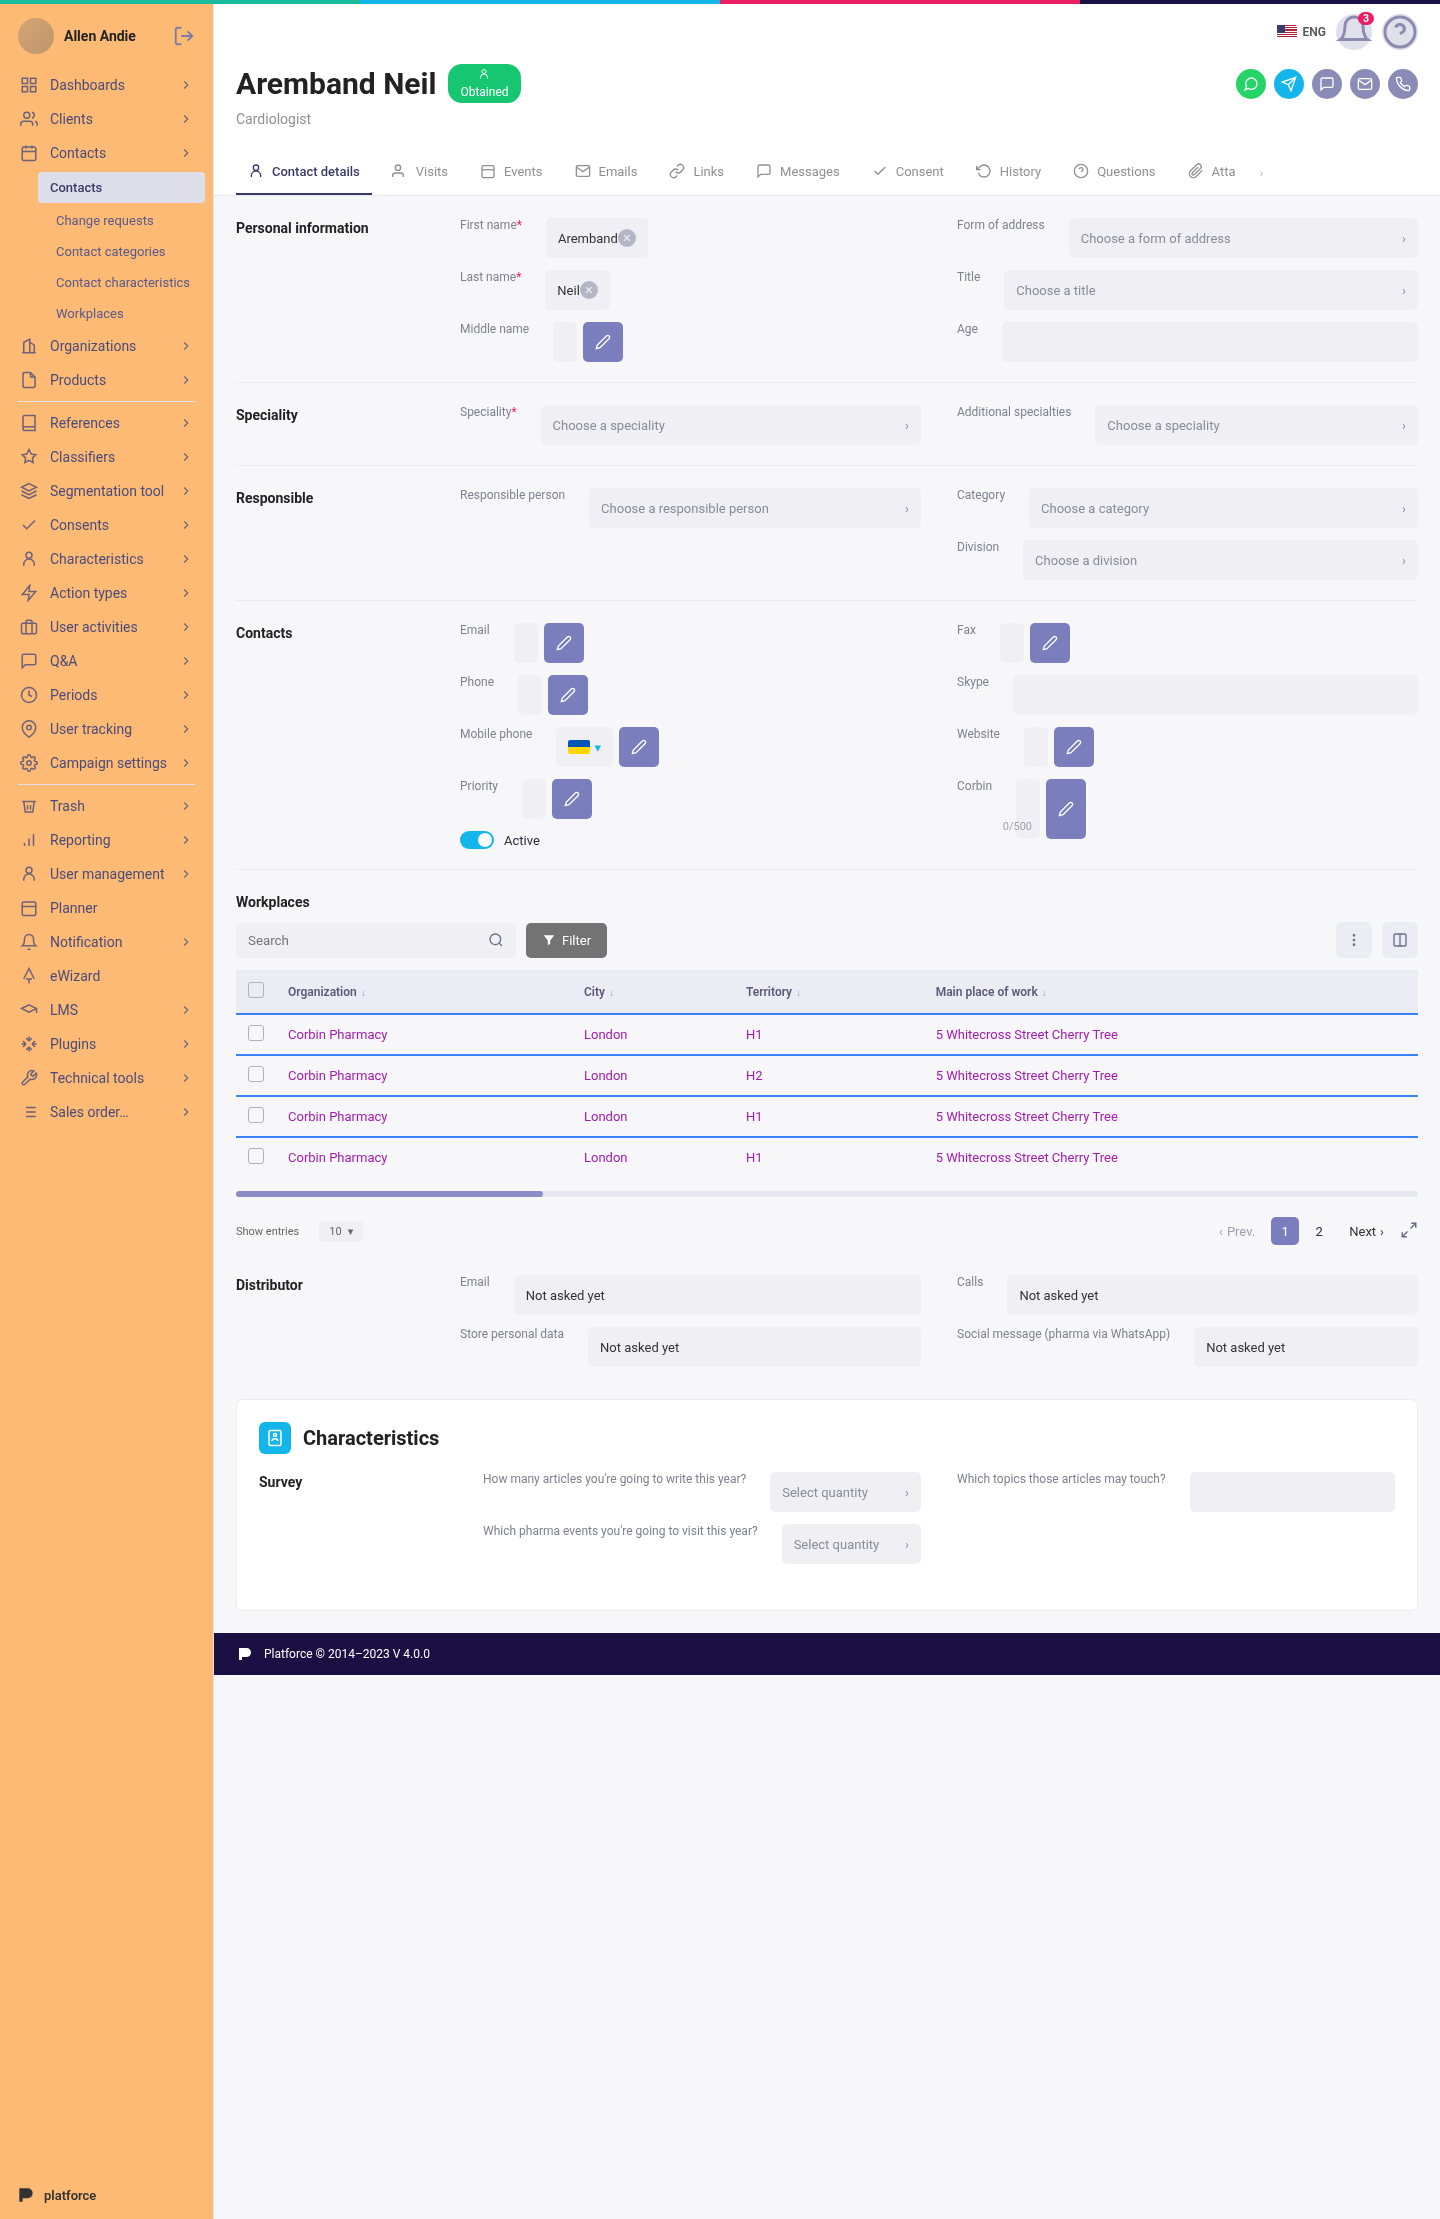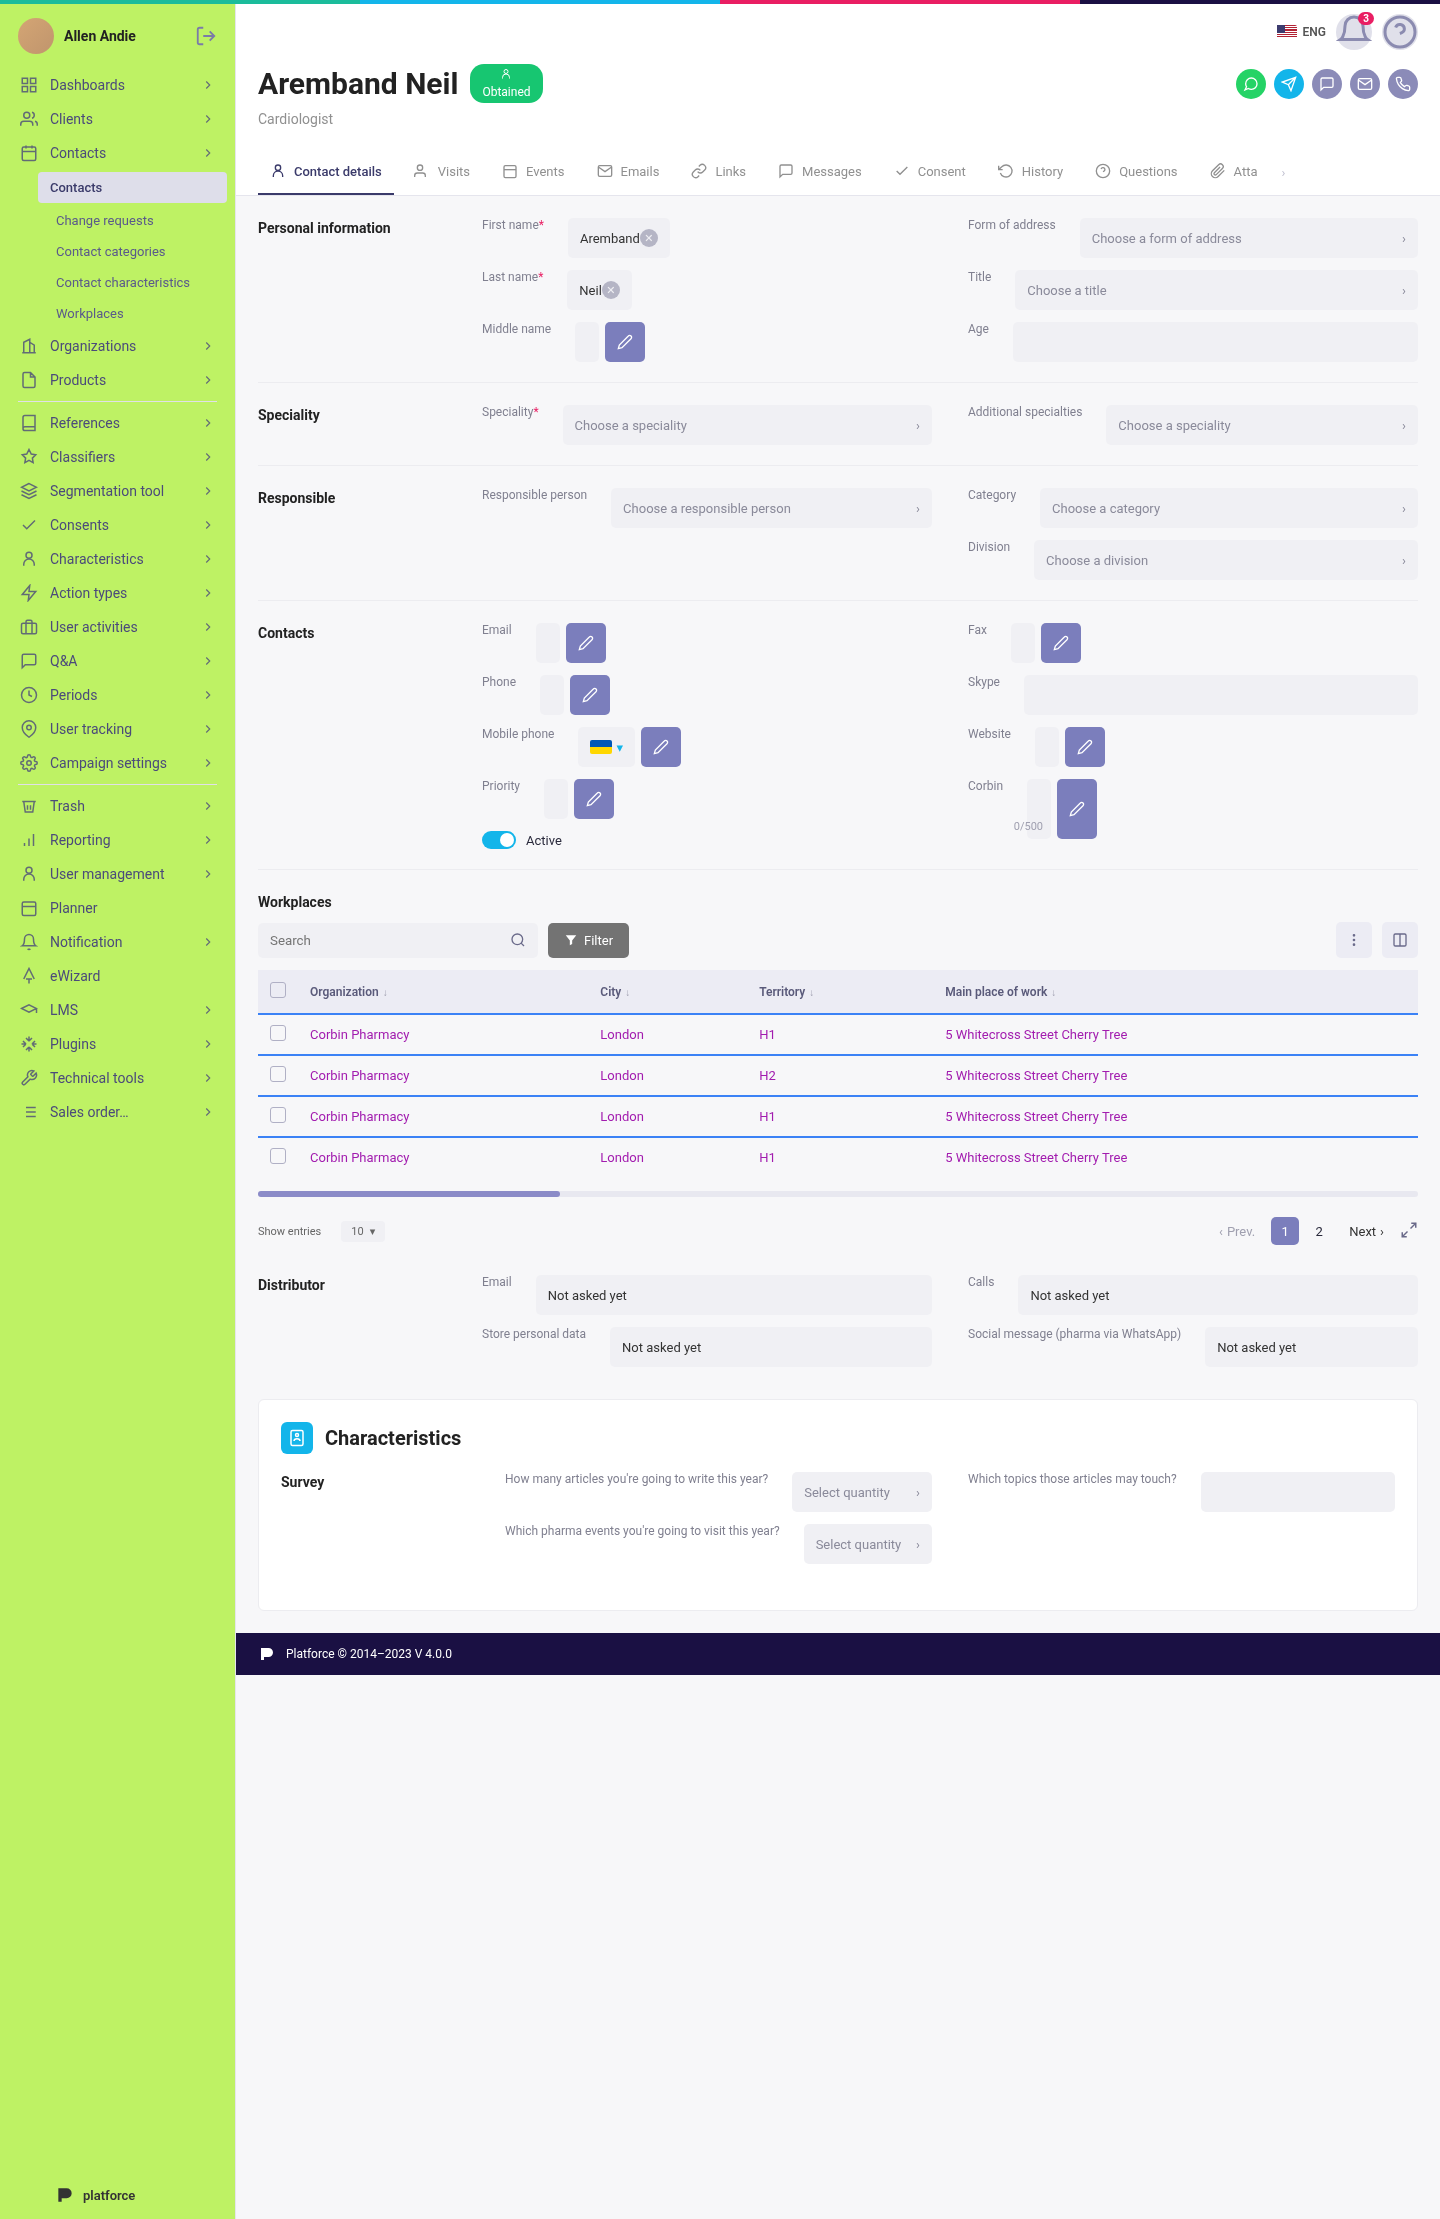--- a/index.html
+++ b/index.html
@@ -1,37 +1,37 @@
 <!DOCTYPE html>
 <html><head>
 <meta charset="utf-8">
 <style>
 * { box-sizing: border-box; margin: 0; padding: 0; font-family: -apple-system, BlinkMacSystemFont, 'Segoe UI', Roboto, sans-serif; }
 body { background: #f7f7f9; font-size: 13px; color: #2a2a3c; }
 .topbar { height: 4px; background: linear-gradient(90deg, #1bbc9b 0%, #1bbc9b 25%, #13b5ea 25%, #13b5ea 50%, #e91e63 50%, #e91e63 75%, #1a1043 75%, #1a1043 100%); }
 
 .layout { display: flex; min-height: calc(100vh - 4px); }
 
-.sidebar { width: 236px; background: #bef264; border-right: 1px solid #e5e5ed; display: flex; flex-direction: column; }
+.sidebar { width: 214px; background: #fdba74; border-right: 1px solid #e5e5ed; display: flex; flex-direction: column; }
 .sidebar-header { display: flex; align-items: center; padding: 14px 18px; gap: 10px; }
 .avatar { width: 36px; height: 36px; border-radius: 50%; background: linear-gradient(135deg,#d4a574,#c0956d); }
 .username { font-weight: 700; font-size: 14px; color: #222; flex: 1; }
 .logout-icon { width: 22px; height: 22px; color: #7b7ba8; display:flex; align-items:center; justify-content:center; }
 
 .nav { flex: 1; overflow-y: auto; padding-bottom: 10px; }
 .nav-item { display: flex; align-items: center; padding: 8px 20px; color: #4b4b7a; cursor: pointer; gap: 12px; font-size: 14px; }
 .nav-item svg { width: 18px; height: 18px; flex-shrink: 0; opacity: 0.8; stroke: #4b4b7a; }
 .nav-item .label { flex: 1; }
 .nav-item .chev { width: 14px; height: 14px; color: #a0a0c0; }
 .nav-item.expanded .chev { transform: rotate(90deg); }
 .nav-sub { padding-left: 50px; }
 .nav-sub-item { padding: 8px 6px; color: #5a5a8a; cursor: pointer; font-size: 13px; }
 .nav-sub-item.active { background: #dedeea; color: #3a3a6a; font-weight: 500; border-radius: 4px; margin: 2px 8px 2px -12px; padding-left: 12px; }
 .divider { height: 1px; background: #e0e0e8; margin: 4px 18px; }
-.sidebar-footer { padding: 14px 30px; display:flex; align-items:center; gap:8px; font-weight:600; color:#333;margin-left:25px; }
+.sidebar-footer { padding: 14px 16px; display:flex; align-items:center; gap:8px; font-weight:600; color:#333; }
 .logo-glyph { width:20px; height:20px; }
 
 .main { flex: 1; display: flex; flex-direction: column; min-width: 0; }
 .header { background: #fff; padding: 10px 22px 22px 22px; display: flex; flex-direction: column; gap: 8px; }
 .header-top { display: flex; justify-content: flex-end; align-items: center; gap: 10px; }
 .lang { display:flex; align-items:center; gap:6px; font-size:12px; font-weight:600; color:#555; }
 .flag { width:20px; height:14px; background:linear-gradient(#b22234 0 8%, #fff 8% 16%, #b22234 16% 24%, #fff 24% 32%, #b22234 32% 40%, #fff 40% 48%, #b22234 48% 56%, #fff 56% 64%, #b22234 64% 72%, #fff 72% 80%, #b22234 80% 88%, #fff 88% 100%); border-radius:2px; position:relative;}
 .flag::before{content:'';position:absolute;top:0;left:0;width:8px;height:8px;background:#3c3b6e;}
 .circle-btn { width: 36px; height: 36px; border-radius: 50%; background: #e0e0ea; display: flex; align-items: center; justify-content: center; color: #8b8bb0; position: relative; cursor:pointer;}
 .badge { position: absolute; top: -2px; right: -2px; background: #e91e63; color: #fff; font-size: 10px; border-radius: 10px; padding: 1px 5px; font-weight:700;}

